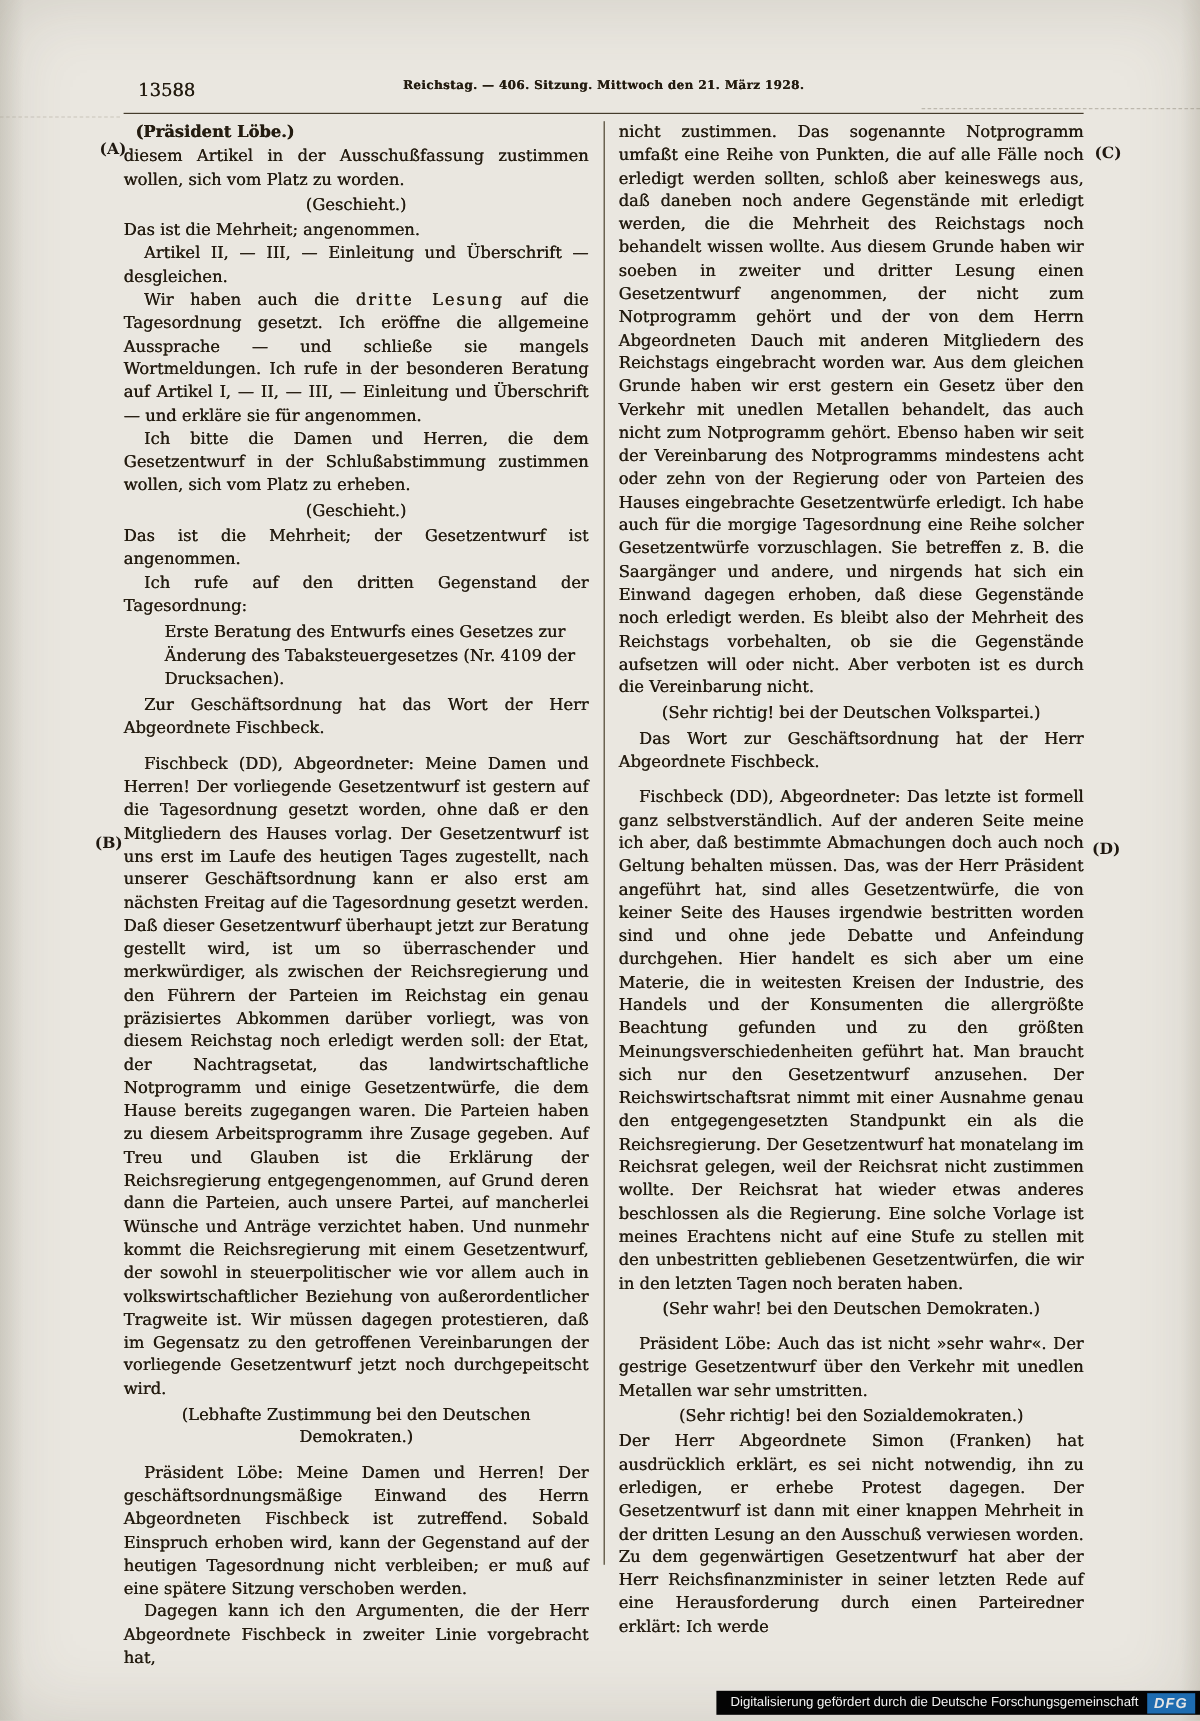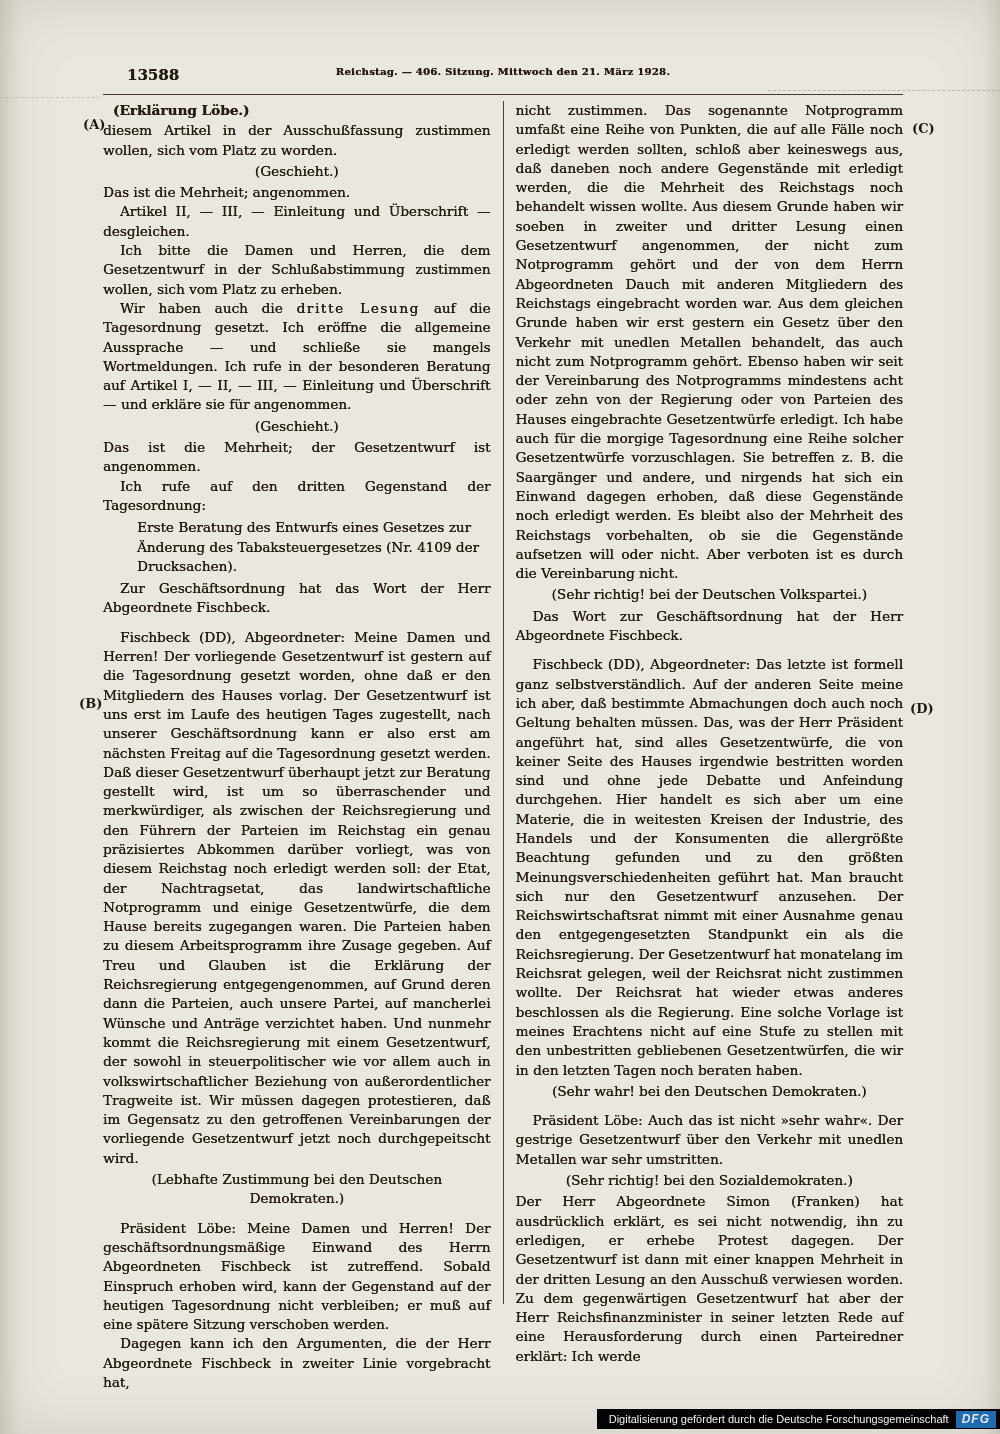--- a/index.html
+++ b/index.html
@@ -12,21 +12,21 @@
   .page{
     position:relative;width:1000px;height:1434px;
     background:linear-gradient(90deg,#d8d5cc 0,#eae7e0 20px,#eae7e0 calc(100% - 16px),#dcd8cf 100%);
     color:#241c10;
     box-shadow:inset 0 0 60px rgba(90,82,64,.18);
   }
   .text-ink{ text-shadow:0.25px 0 0 currentColor; }
 
   
   .header{position:absolute;top:66px;left:103px;width:800px;height:26px;}
-  .pageno{position:absolute;left:24px;top:0;font-size:15px;font-weight:bold;}
+  .pageno{position:absolute;left:12px;top:0;font-size:15px;font-weight:normal;}
   .htitle{display:block;text-align:center;font-size:10px;font-weight:bold;letter-spacing:.3px;}
   .header-rule{position:absolute;top:94px;left:103px;width:800px;border-top:1.5px solid #453c2c;}
   .artifact-line{position:absolute;top:90px;left:768px;width:232px;border-top:1px dashed #9a9487;opacity:.55;}
   .artifact-line2{position:absolute;top:97px;left:0px;width:100px;border-top:1px dashed #a59e90;opacity:.45;}
 
   
   .columns{position:absolute;left:103px;top:101px;width:800px;display:flex;align-items:flex-start;}
   .col{width:388px;font-size:13.6px;line-height:19.3px;text-align:justify;hyphens:none;}
   .col.left{padding-right:12px;}
   .col.right{padding-left:12px;}
@@ -69,27 +69,27 @@
   <div class="header text-ink">
     <span class="pageno">13588</span>
     <span class="htitle">Reichstag. — 406. Sitzung. Mittwoch den 21. März 1928.</span>
   </div>
   <div class="header-rule"></div>
   <div class="artifact-line"></div>
   <div class="artifact-line2"></div>
 
   <div class="columns text-ink">
     <div class="col left">
-        <div class="para heading"><span>(Erklärung Löbe.)</span></div>
+        <div class="para heading"><span>(Präsident Löbe.)</span></div>
         <div class="para noindent"><span>diesem Artikel in der Ausschußfassung zustimmen wollen, sich vom Platz zu worden.</span></div>
         <div class="para center"><span>(Geschieht.)</span></div>
         <div class="para noindent"><span>Das ist die Mehrheit; angenommen.</span></div>
         <div class="para indent"><span>Artikel II, — III, — Einleitung und Überschrift — desgleichen.</span></div>
+        <div class="para indent"><span>Wir haben auch die </span><span class="sp">dritte Lesung</span><span> auf die Tagesordnung gesetzt. Ich eröffne die allgemeine Aussprache — und schließe sie mangels Wortmeldungen. Ich rufe in der besonderen Beratung auf Artikel I, — II, — III, — Einleitung und Überschrift — und erkläre sie für angenommen.</span></div>
         <div class="para indent"><span>Ich bitte die Damen und Herren, die dem Gesetzentwurf in der Schlußabstimmung zustimmen wollen, sich vom Platz zu erheben.</span></div>
-        <div class="para indent"><span>Wir haben auch die </span><span class="sp">dritte Lesung</span><span> auf die Tagesordnung gesetzt. Ich eröffne die allgemeine Aussprache — und schließe sie mangels Wortmeldungen. Ich rufe in der besonderen Beratung auf Artikel I, — II, — III, — Einleitung und Überschrift — und erkläre sie für angenommen.</span></div>
         <div class="para center"><span>(Geschieht.)</span></div>
         <div class="para noindent"><span>Das ist die Mehrheit; der Gesetzentwurf ist angenommen.</span></div>
         <div class="para indent"><span>Ich rufe auf den dritten Gegenstand der Tagesordnung:</span></div>
         <div class="para block"><span>Erste Beratung des Entwurfs eines Gesetzes zur </span><span class="b">Änderung des Tabaksteuergesetzes</span><span> (Nr. 4109 der Drucksachen).</span></div>
         <div class="para indent"><span>Zur Geschäftsordnung hat das Wort der Herr Abgeordnete Fischbeck.</span></div>
         <div class="para speaker"><span class="b">Fischbeck</span><span> (DD), Abgeordneter: Meine Damen und Herren! Der vorliegende Gesetzentwurf ist gestern auf die Tagesordnung gesetzt worden, ohne daß er den Mitgliedern des Hauses vorlag. Der Gesetzentwurf ist uns erst im Laufe des heutigen Tages zugestellt, nach unserer Geschäftsordnung kann er also erst am nächsten Freitag auf die Tagesordnung gesetzt werden. Daß dieser Gesetzentwurf überhaupt jetzt zur Beratung gestellt wird, ist um so überraschender und merkwürdiger, als zwischen der Reichsregierung und den Führern der Parteien im Reichstag ein genau präzisiertes Abkommen darüber vorliegt, was von diesem Reichstag noch erledigt werden soll: der Etat, der Nachtragsetat, das landwirtschaftliche Notprogramm und einige Gesetzentwürfe, die dem Hause bereits zugegangen waren. Die Parteien haben zu diesem Arbeitsprogramm ihre Zusage gegeben. Auf Treu und Glauben ist die Erklärung der Reichsregierung entgegengenommen, auf Grund deren dann die Parteien, auch unsere Partei, auf mancherlei Wünsche und Anträge verzichtet haben. Und nunmehr kommt die Reichsregierung mit einem Gesetzentwurf, der sowohl in steuerpolitischer wie vor allem auch in volkswirtschaftlicher Beziehung von außerordentlicher Tragweite ist. Wir müssen dagegen protestieren, daß im Gegensatz zu den getroffenen Vereinbarungen der vorliegende Gesetzentwurf jetzt noch durchgepeitscht wird.</span></div>
         <div class="para center"><span>(Lebhafte Zustimmung bei den Deutschen Demokraten.)</span></div>
         <div class="para speaker"><span class="b">Präsident Löbe:</span><span> Meine Damen und Herren! Der geschäftsordnungsmäßige Einwand des Herrn Abgeordneten Fischbeck ist zutreffend. Sobald Einspruch erhoben wird, kann der Gegenstand auf der heutigen Tagesordnung nicht verbleiben; er muß auf eine spätere Sitzung verschoben werden.</span></div>
         <div class="para indent"><span>Dagegen kann ich den Argumenten, die der Herr Abgeordnete Fischbeck in zweiter Linie vorgebracht hat,</span></div>
       </div>

